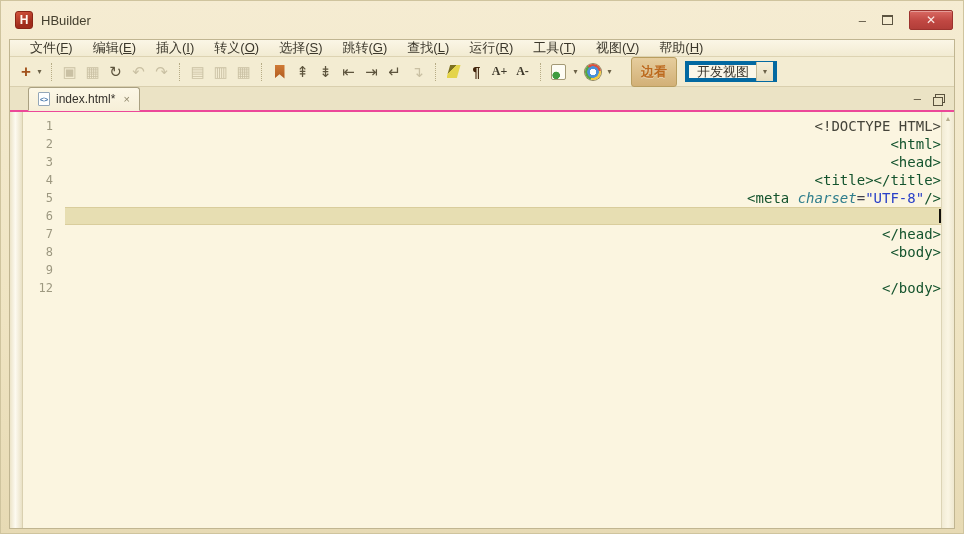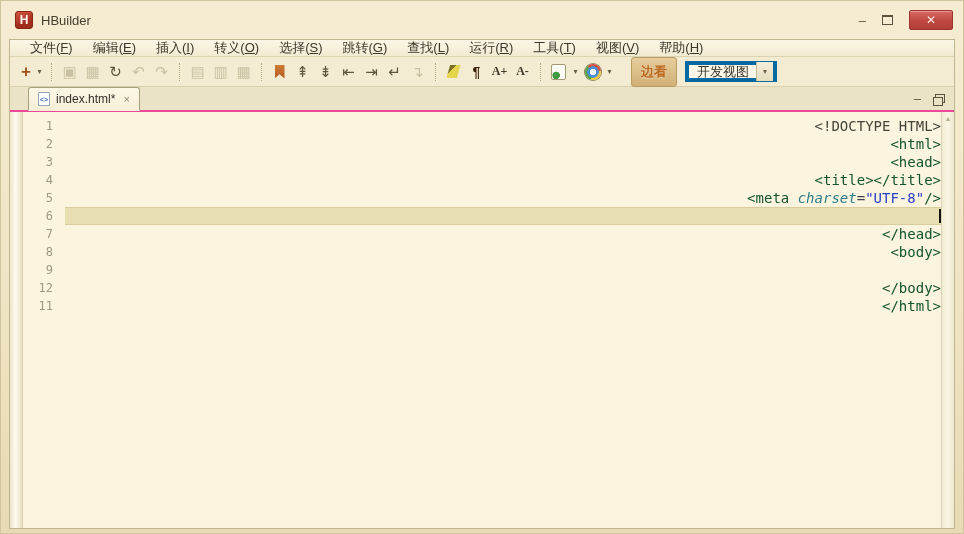--- a/index.html
+++ b/index.html
@@ -196,24 +196,20 @@
             <span class="line-content"><span class="tok-sp">    </span><span class="tok-tag">&lt;body&gt;</span></span>
           </div>
           <div class="code-line">
             <span class="gutter-num">9</span>
             <span class="line-content"></span>
           </div>
           <div class="code-line">
             <span class="gutter-num">12</span>
             <span class="line-content"><span class="tok-sp">    </span><span class="tok-tag">&lt;/body&gt;</span></span>
           </div>
-          <div class="code-line">
-            <span class="gutter-num">11</span>
-            <span class="line-content"><span class="tok-tag">&lt;/html&gt;</span></span>
-          </div>
         </div>
       <div class="vscroll">
         <span class="scroll-up">▲</span>
       </div>
     </div>
 
   </div>
 </div>
 
 </body></html>

